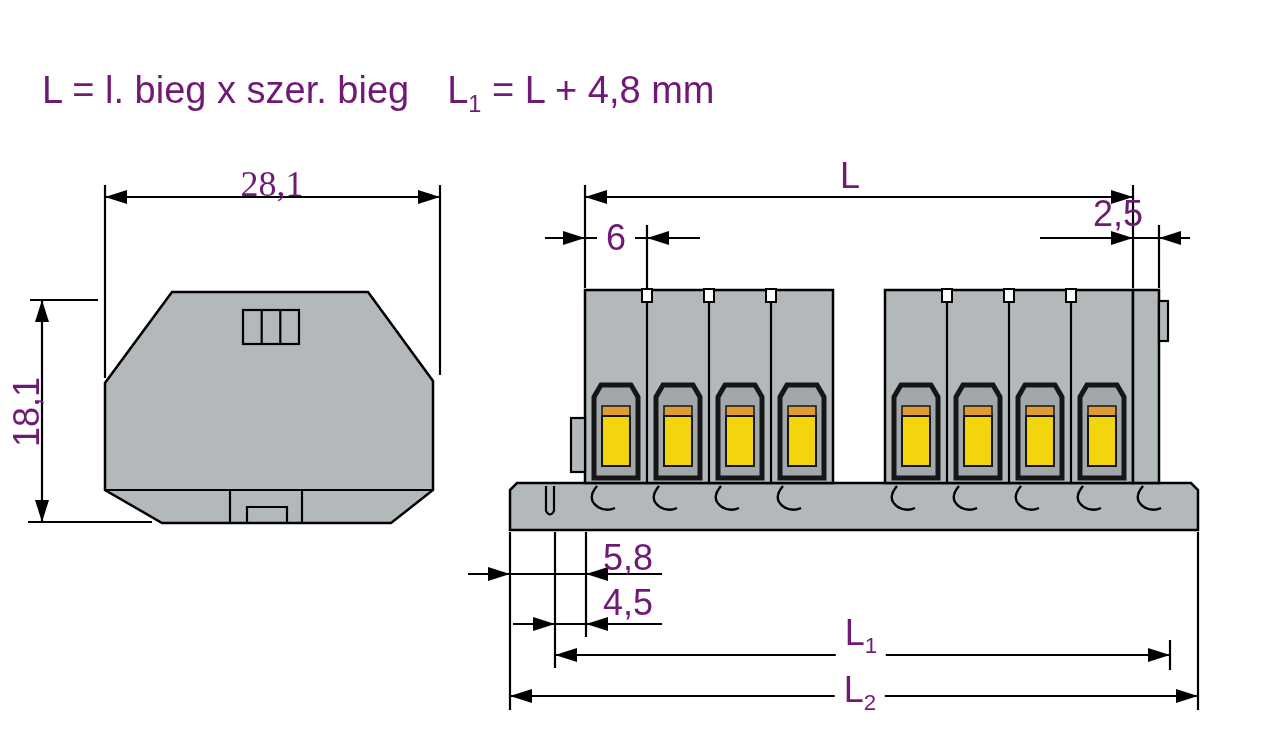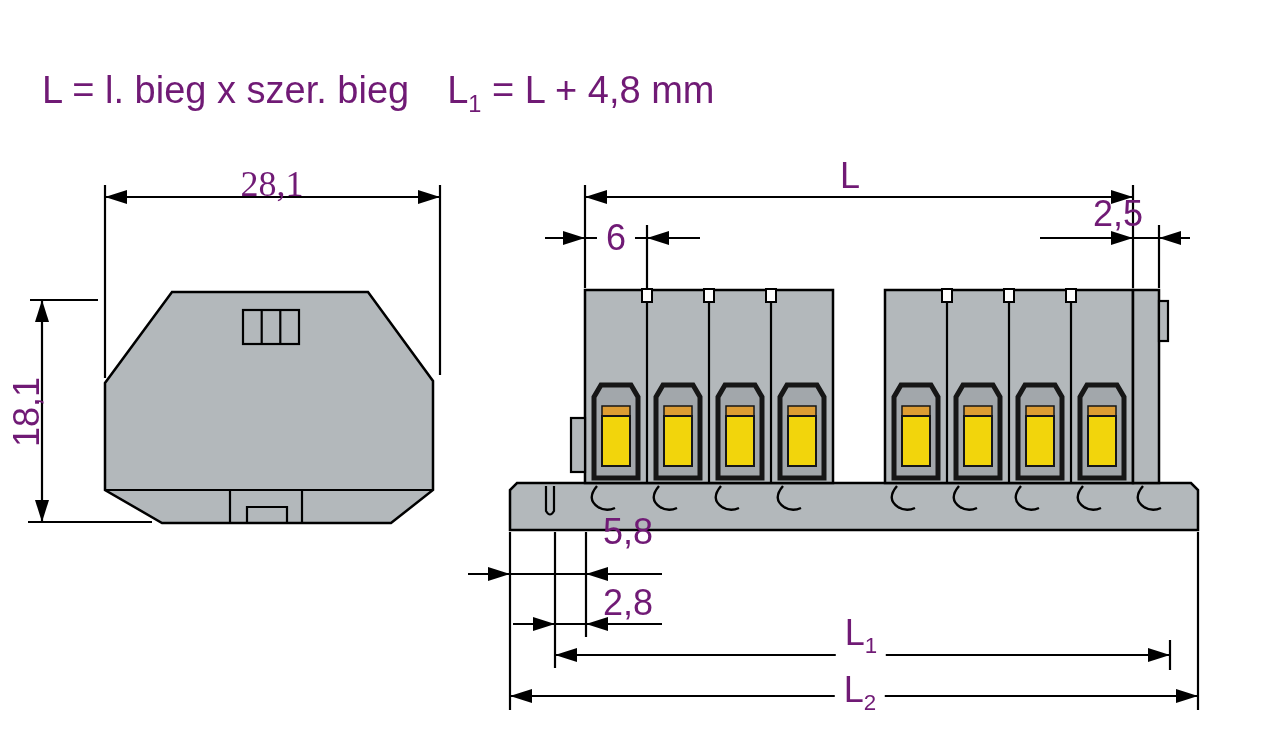--- a/index.html
+++ b/index.html
@@ -180,18 +180,18 @@
   <div id="formula">
     <span>L = l. bieg x szer. bieg</span>
     <span><span>L</span><sub>1</sub><span> = L + 4,8 mm</span></span>
   </div>
 
   <div class="lbl" style="left:272px;top:184px;font-family:Liberation Serif, serif;">28,1</div>
   <div class="lbl rot" style="left:27px;top:412px;">18,1</div>
   <div class="lbl" style="left:850px;top:176px;">L</div>
   <div class="lbl bg" style="left:616px;top:238px;">6</div>
   <div class="lbl" style="left:1078px;top:214px;margin-left:40px;">2,5</div>
-  <div class="lbl" style="left:628px;top:532px;">5,8</div>
-  <div class="lbl" style="left:628px;top:603px;">2,8</div>
+  <div class="lbl" style="left:628px;top:558px;">5,8</div>
+  <div class="lbl" style="left:628px;top:603px;">4,5</div>
   <div class="lbl bg" style="left:861px;top:636px;"><span>L</span><sub>1</sub></div>
   <div class="lbl bg" style="left:860px;top:693px;"><span>L</span><sub>2</sub></div>
 
 </div>
 
 </body></html>

